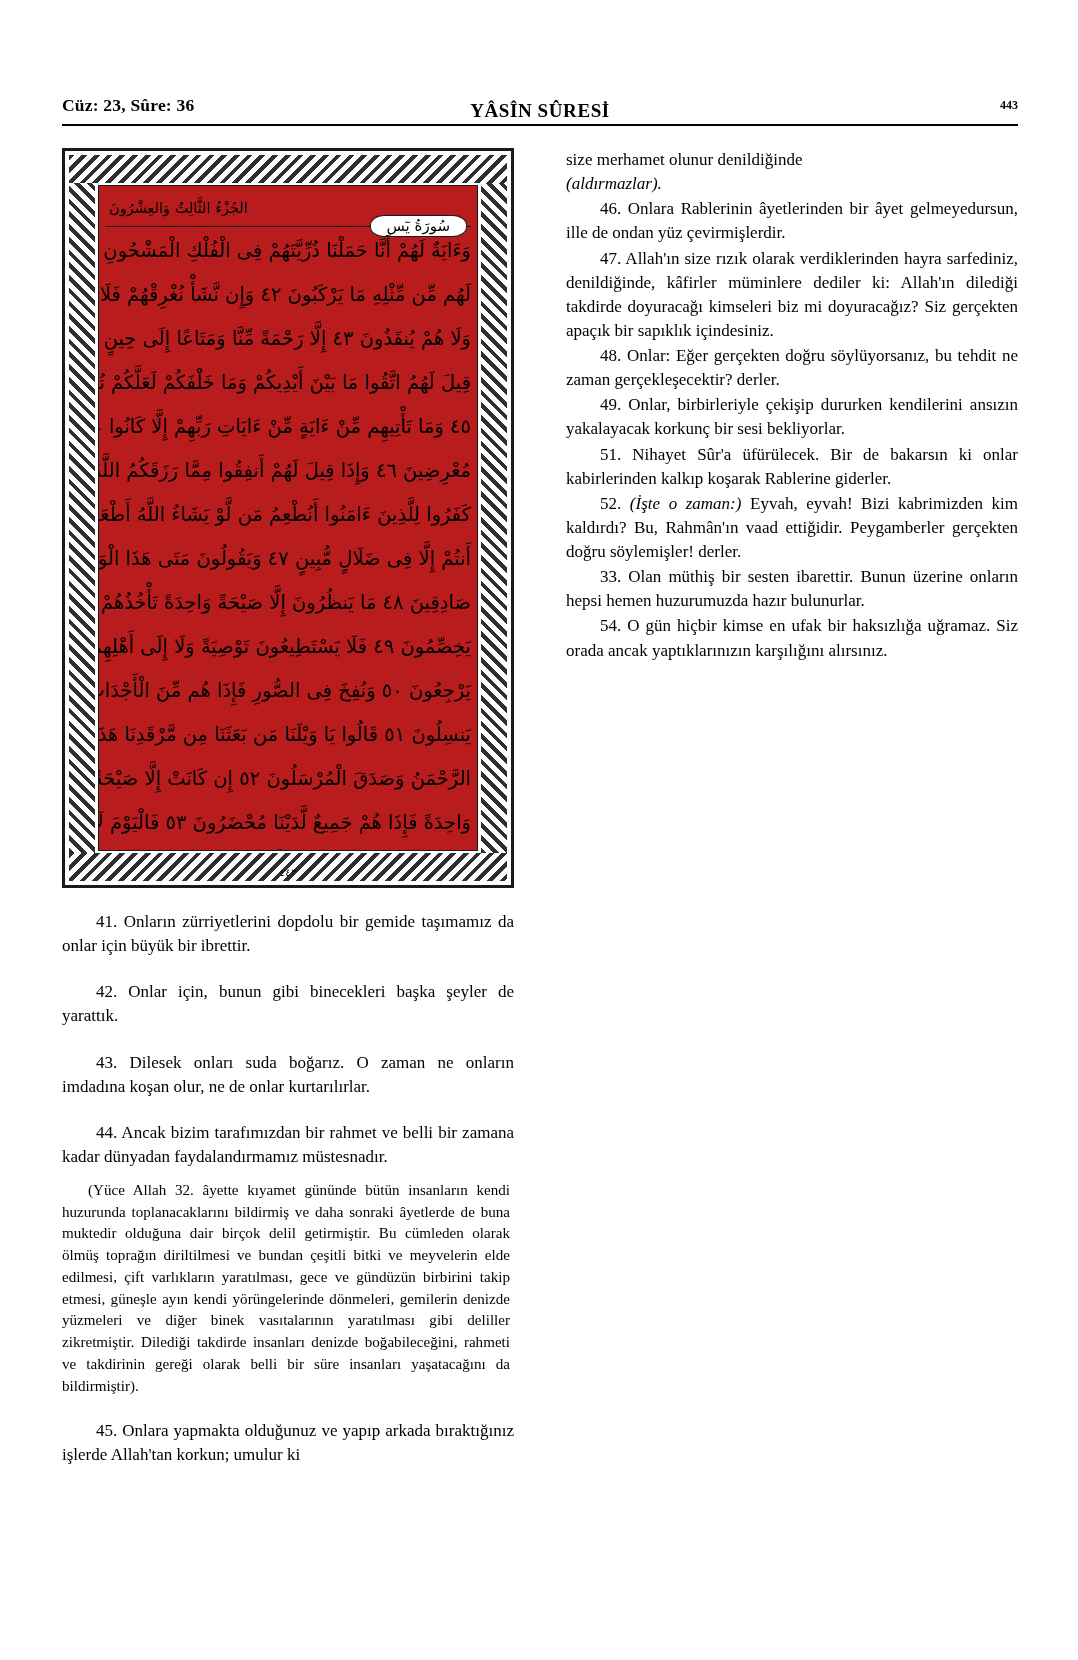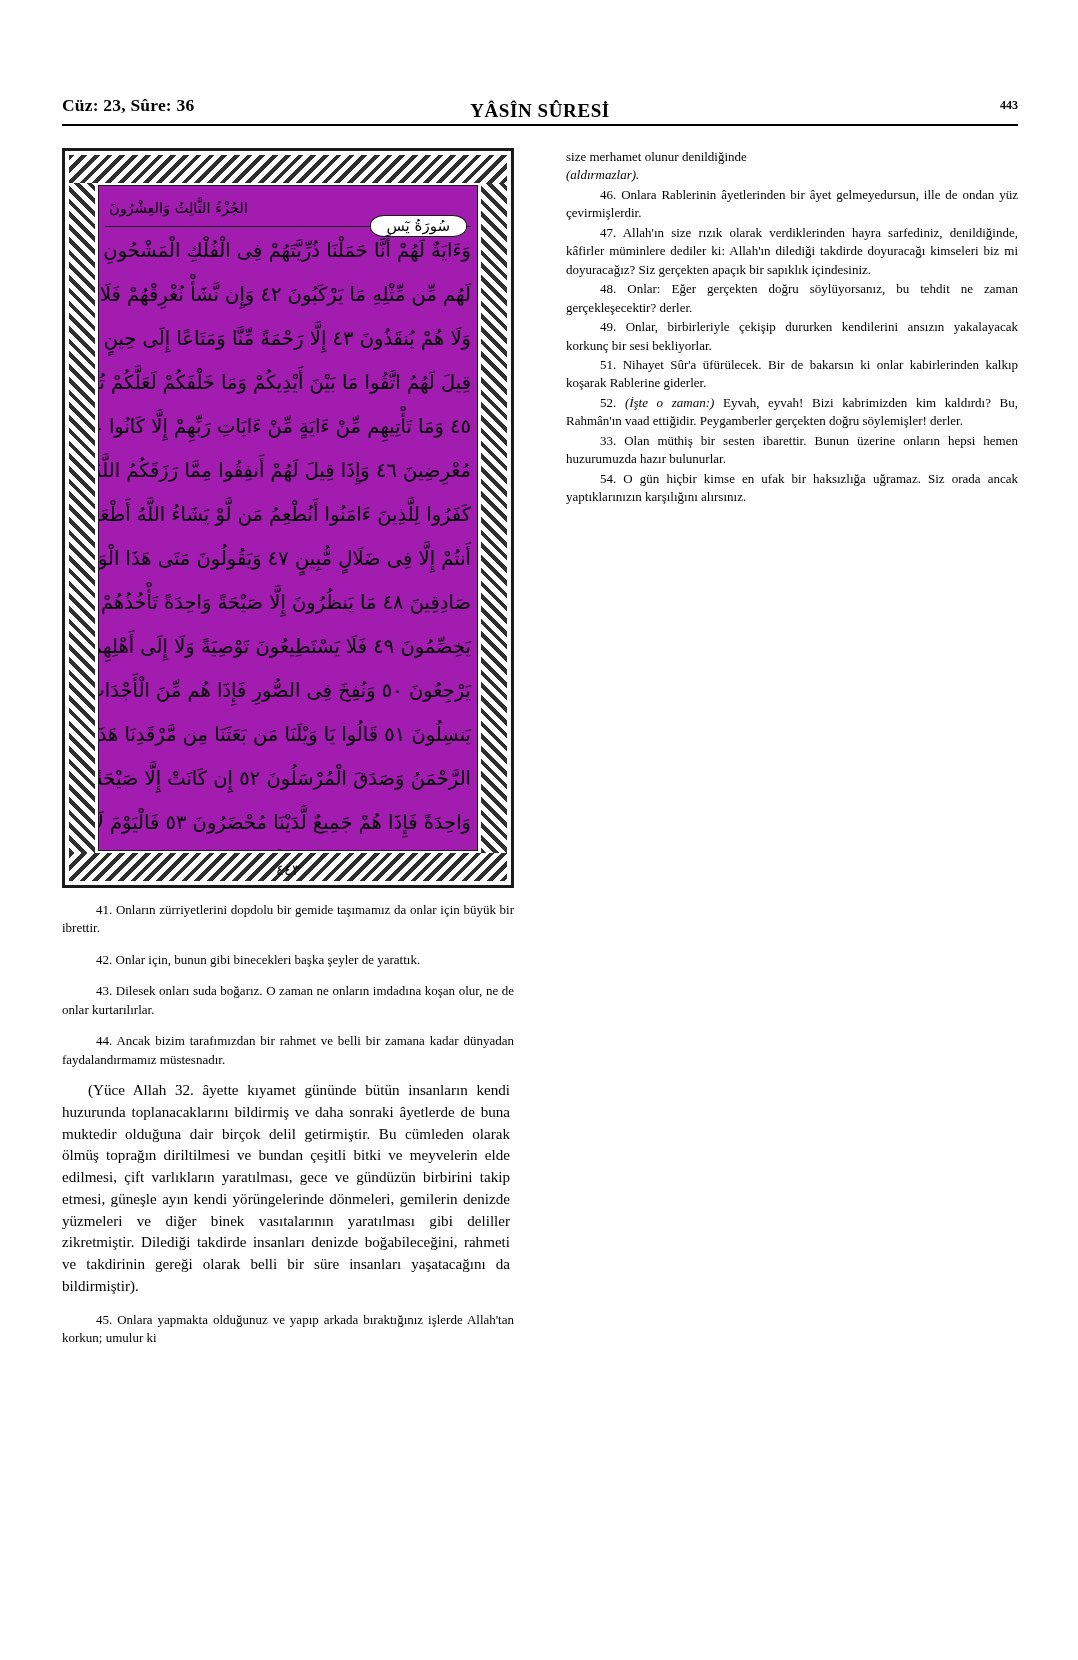--- a/index.html
+++ b/index.html
@@ -107,21 +107,21 @@
   .quran-frame .orn-side.left { left: 4px; }
   .quran-frame .orn-side.right { right: 4px; }
 
   .quran-inner {
     position: absolute;
     left: 33px;
     right: 33px;
     top: 34px;
     bottom: 34px;
     border: 1.5px solid #1a1a1a;
-    background: #a21caf;
+    background: #b91c1c;
     box-sizing: border-box;
     padding: 4px 6px 16px 6px;
     overflow: hidden;
   }
   .sura-head {
     display: flex;
     justify-content: space-between;
     align-items: center;
     height: 36px;
     border-bottom: 1.5px solid #1a1a1a;
@@ -154,35 +154,35 @@
     white-space: nowrap;
     letter-spacing: -0.5px;
     border-bottom: 0;
   }
   .page-num-orn {
     position: absolute;
     bottom: 6px;
     left: 0;
     width: 100%;
     text-align: center;
-    font-family: Liberation Sans, sans-serif;
-    font-size: 15px;
+    font-family: Liberation Mono, monospace;
+    font-size: 10px;
     color: #111;
   }
 
   
   .tr-para {
-    font-size: 13px;
+    font-size: 17px;
     line-height: 1.42;
     text-align: justify;
     text-indent: 34px;
     margin: 0 0 1px 0;
     hyphens: none;
   }
-  .col-left .tr-para { margin-top: 13px; }
+  .col-left .tr-para { margin-top: 22px; }
   .col-right .tr-para:first-child { text-indent: 0; margin-top: 0; }
   .tr-para .num { }
   .tr-para em { font-style: italic; }
 
   .note {
     font-size: 15.1px;
     line-height: 1.44;
     text-align: justify;
     margin: 11px 4px 10px 0;
     text-indent: 26px;

